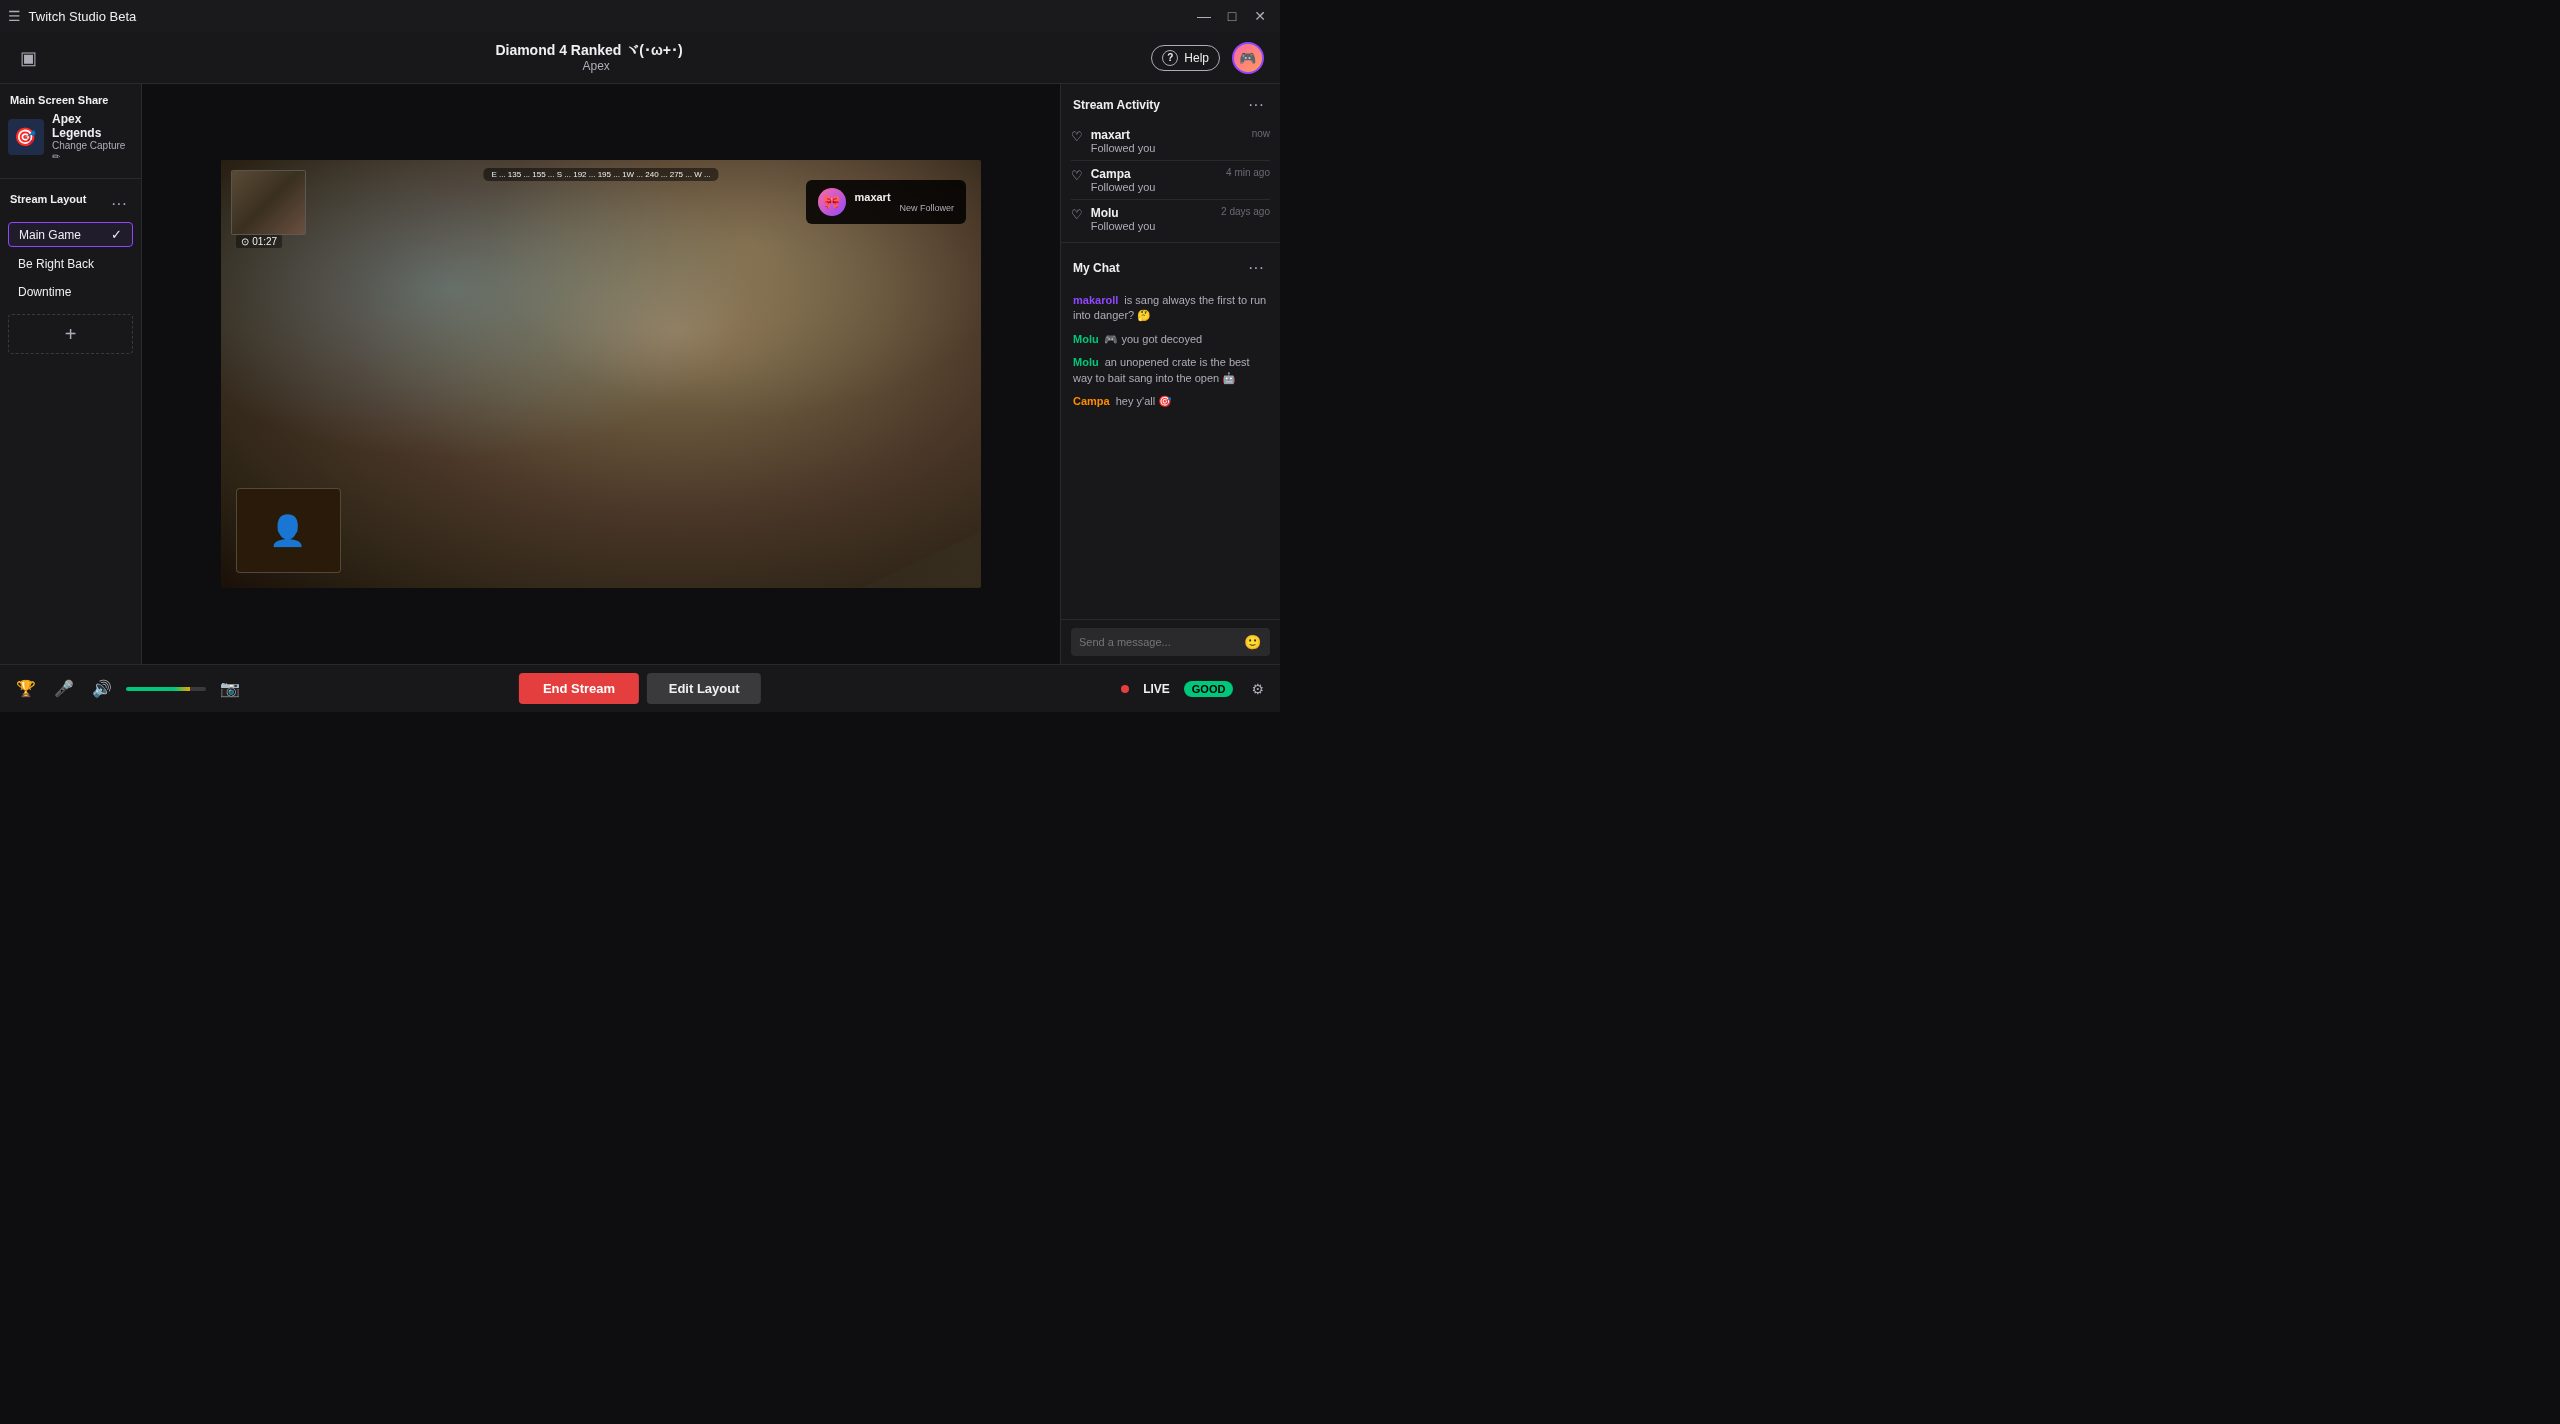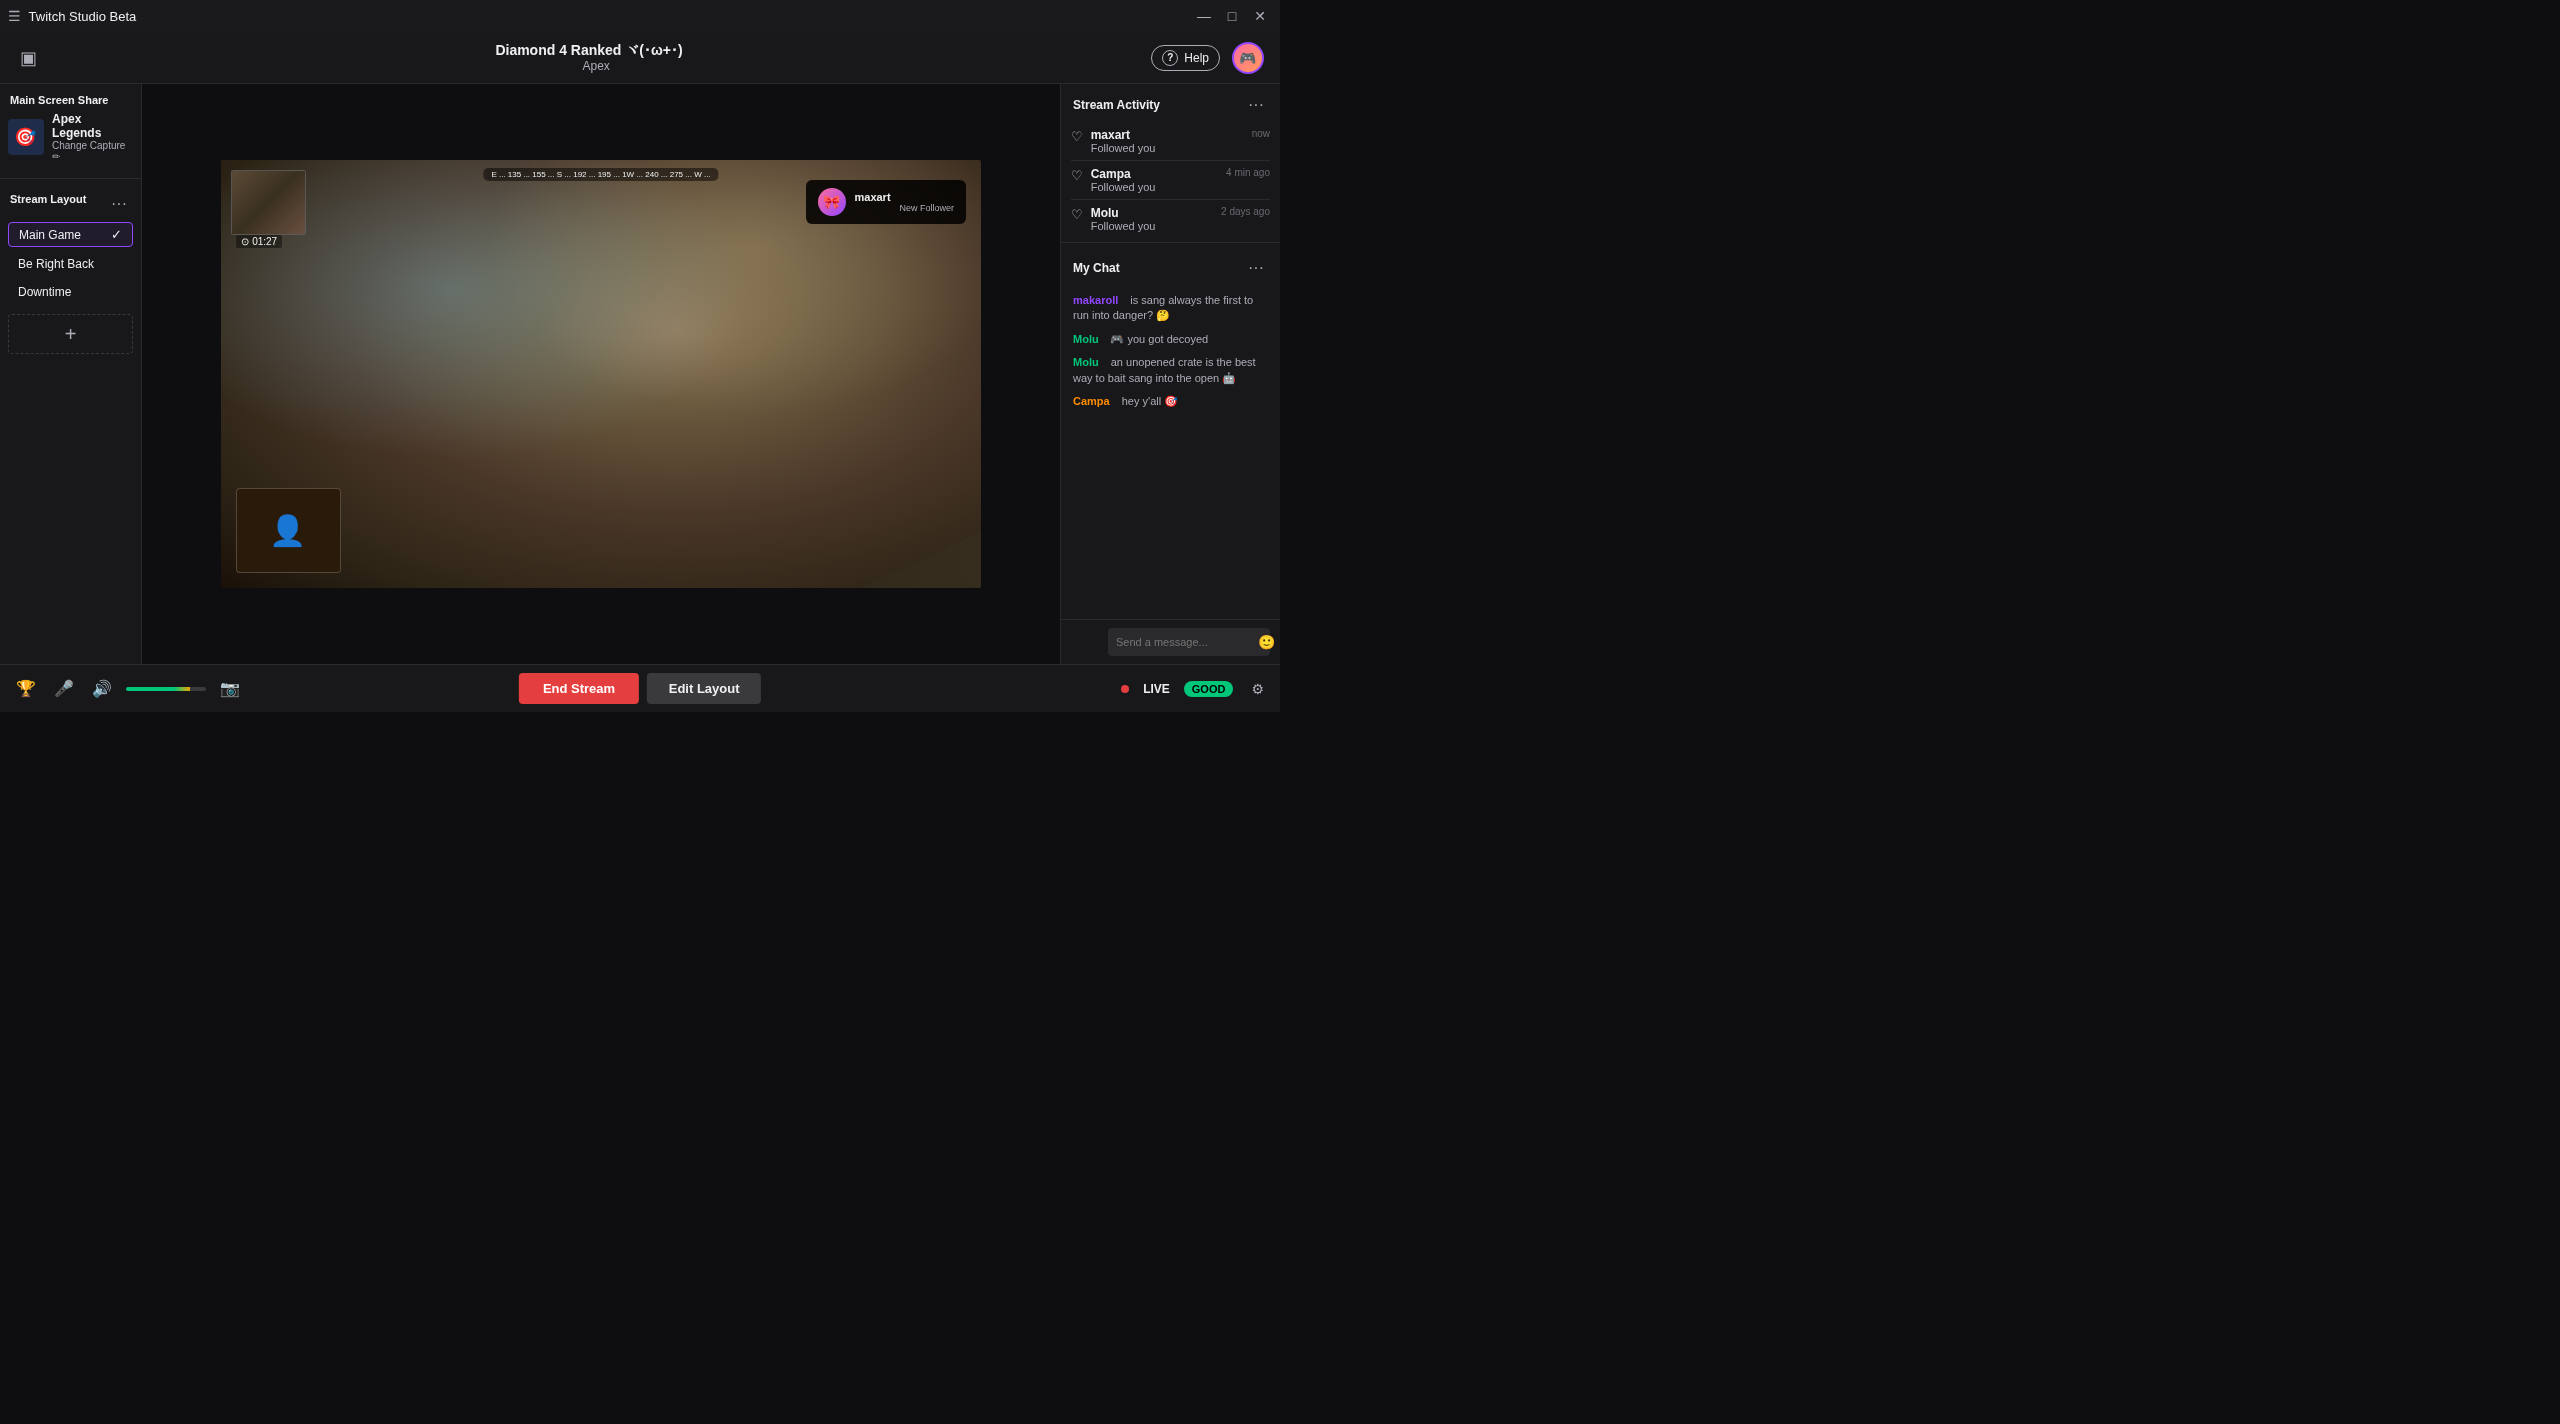--- a/index.html
+++ b/index.html
@@ -319,37 +319,36 @@
 
     .chat-list {
       flex: 1;
       padding: 8px 12px;
       overflow-y: auto;
       display: flex;
       flex-direction: column;
       gap: 8px;
     }
     .chat-message { font-size: 11px; line-height: 1.4; }
-    .chat-username { font-weight: 700; margin-right: 9px; }
+    .chat-username { font-weight: 700; margin-right: 3px; }
     .chat-username.purple { color: #9147ff; }
     .chat-username.green { color: #00c77a; }
     .chat-username.orange { color: #ff8c00; }
     .chat-text { color: #adadb8; }
 
     .chat-input-area {
       padding: 8px 10px;
       border-top: 1px solid #2a2a2d;
     }
     .chat-input-wrapper {
       display: flex;
       align-items: center;
       background: #2a2a2d;
       border-radius: 4px;
       padding: 6px 8px;
-      margin-left: 37px;
     }
     .chat-input {
       flex: 1;
       background: none;
       border: none;
       color: #adadb8;
       font-size: 11px;
       outline: none;
     }
     .emoji-btn {

